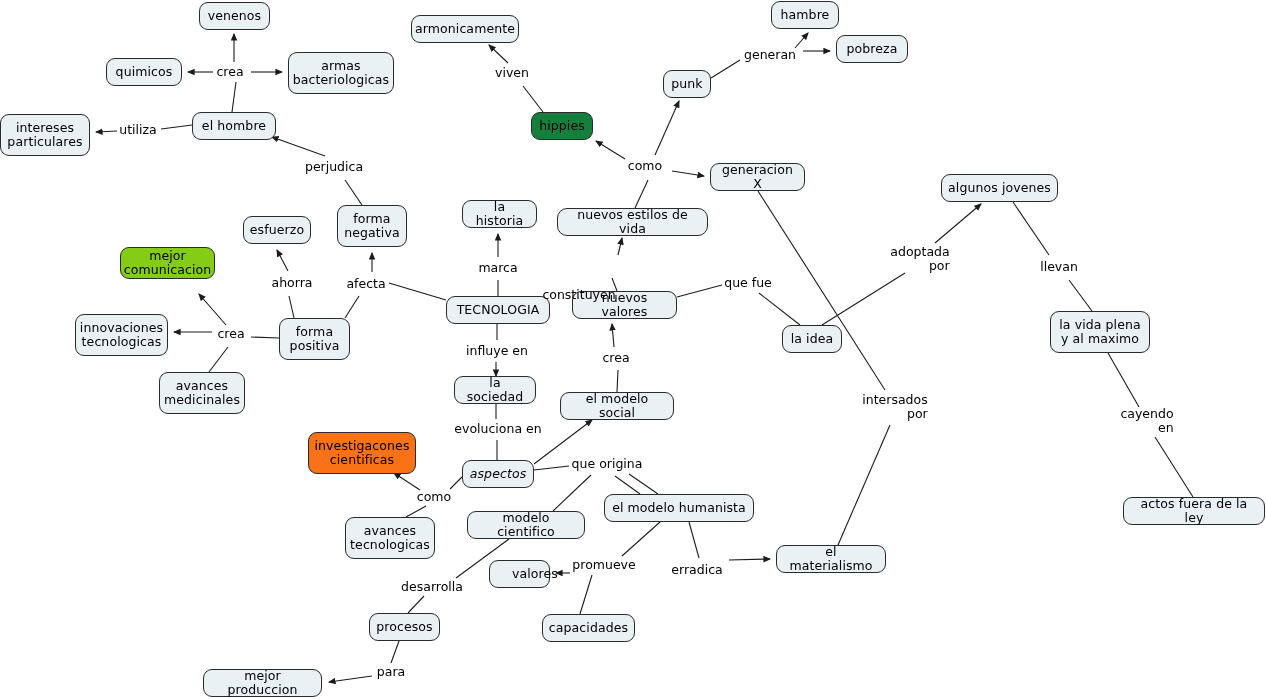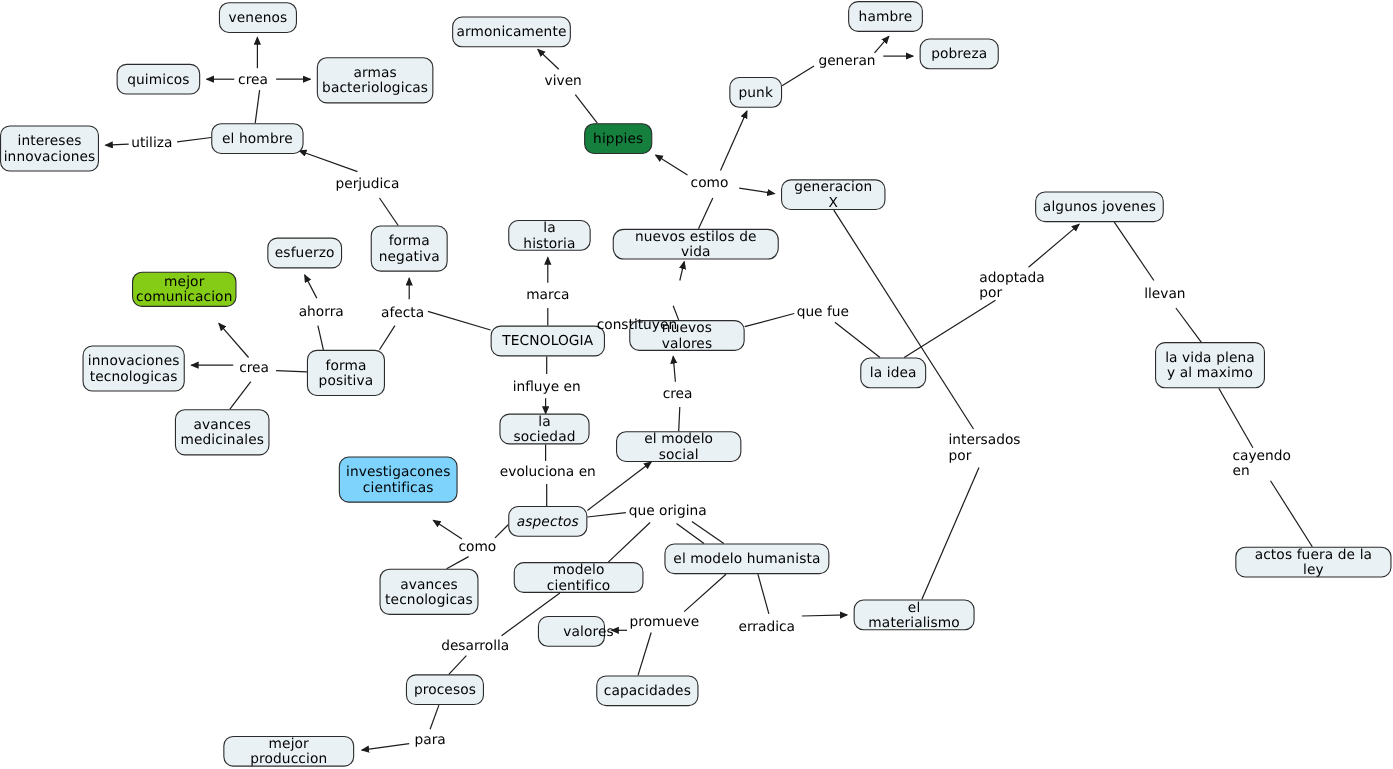--- a/index.html
+++ b/index.html
@@ -47,21 +47,21 @@
     line-height: 14.5px;
     padding: 0 6px;
     white-space: pre-line;
     letter-spacing: 0.1px;
   }
   .link-label {
     position: absolute;
     color: #000000;
     font-size: 12.5px;
     line-height: 14px;
-    text-align: left;
+    text-align: right;
     white-space: pre-line;
     transform: translate(-50%, -50%);
     background: transparent;
     pointer-events: none;
   }
 </style>
 </head>
 <body>
 
 <div id="map-canvas">
@@ -144,21 +144,21 @@
       <div class="node" style="left: 411px; top: 15px; width: 108px; height: 28px; background: rgb(233, 241, 244); border-color: rgb(43, 43, 43); color: rgb(0, 0, 0);">armonicamente</div>
       <div class="node" style="left: 771px; top: 1px; width: 68px; height: 28px; background: rgb(233, 241, 244); border-color: rgb(43, 43, 43); color: rgb(0, 0, 0);">hambre</div>
       <div class="node" style="left: 836px; top: 35px; width: 72px; height: 28px; background: rgb(233, 241, 244); border-color: rgb(43, 43, 43); color: rgb(0, 0, 0);">pobreza</div>
       <div class="node" style="left: 106px; top: 58px; width: 76px; height: 28px; background: rgb(233, 241, 244); border-color: rgb(43, 43, 43); color: rgb(0, 0, 0);">quimicos</div>
       <div class="node" style="left: 288px; top: 52px; width: 106px; height: 42px; background: rgb(233, 241, 244); border-color: rgb(43, 43, 43); color: rgb(0, 0, 0);">armas
 bacteriologicas</div>
       <div class="node" style="left: 663px; top: 70px; width: 48px; height: 28px; background: rgb(233, 241, 244); border-color: rgb(43, 43, 43); color: rgb(0, 0, 0);">punk</div>
       <div class="node" style="left: 192px; top: 112px; width: 84px; height: 28px; background: rgb(233, 241, 244); border-color: rgb(43, 43, 43); color: rgb(0, 0, 0);">el hombre</div>
       <div class="node" style="left: 531px; top: 112px; width: 62px; height: 28px; background: #15803d; border-color: rgb(43, 43, 43); color: rgb(0, 0, 0);">hippies</div>
       <div class="node" style="left: 0px; top: 114px; width: 90px; height: 42px; background: rgb(233, 241, 244); border-color: rgb(43, 43, 43); color: rgb(0, 0, 0);">intereses
-innovaciones</div>
+particulares</div>
       <div class="node" style="left: 710px; top: 163px; width: 95px; height: 28px; background: rgb(233, 241, 244); border-color: rgb(43, 43, 43); color: rgb(0, 0, 0);">generacion X</div>
       <div class="node" style="left: 941px; top: 174px; width: 117px; height: 28px; background: rgb(233, 241, 244); border-color: rgb(43, 43, 43); color: rgb(0, 0, 0);">algunos jovenes</div>
       <div class="node" style="left: 462px; top: 200px; width: 75px; height: 28px; background: rgb(233, 241, 244); border-color: rgb(43, 43, 43); color: rgb(0, 0, 0);">la historia</div>
       <div class="node" style="left: 337px; top: 205px; width: 70px; height: 42px; background: rgb(233, 241, 244); border-color: rgb(43, 43, 43); color: rgb(0, 0, 0);">forma
 negativa</div>
       <div class="node" style="left: 557px; top: 208px; width: 151px; height: 28px; background: rgb(233, 241, 244); border-color: rgb(43, 43, 43); color: rgb(0, 0, 0); border-radius: 10px;">nuevos estilos de vida</div>
       <div class="node" style="left: 243px; top: 216px; width: 68px; height: 28px; background: rgb(233, 241, 244); border-color: rgb(43, 43, 43); color: rgb(0, 0, 0);">esfuerzo</div>
       <div class="node" style="left: 120px; top: 247px; width: 95px; height: 32px; background: #84cc16; border-color: rgb(43, 43, 43); color: rgb(0, 0, 0);">mejor
 comunicacion</div>
       <div class="node" style="left: 572px; top: 291px; width: 105px; height: 28px; background: rgb(233, 241, 244); border-color: rgb(43, 43, 43); color: rgb(0, 0, 0);">nuevos valores</div>
@@ -167,21 +167,21 @@
 tecnologicas</div>
       <div class="node" style="left: 782px; top: 325px; width: 60px; height: 28px; background: rgb(233, 241, 244); border-color: rgb(43, 43, 43); color: rgb(0, 0, 0);">la idea</div>
       <div class="node" style="left: 1050px; top: 311px; width: 100px; height: 42px; background: rgb(233, 241, 244); border-color: rgb(43, 43, 43); color: rgb(0, 0, 0);">la vida plena
 y al maximo</div>
       <div class="node" style="left: 279px; top: 318px; width: 71px; height: 42px; background: rgb(233, 241, 244); border-color: rgb(43, 43, 43); color: rgb(0, 0, 0);">forma
 positiva</div>
       <div class="node" style="left: 159px; top: 372px; width: 86px; height: 42px; background: rgb(233, 241, 244); border-color: rgb(43, 43, 43); color: rgb(0, 0, 0);">avances
 medicinales</div>
       <div class="node" style="left: 454px; top: 376px; width: 82px; height: 28px; background: rgb(233, 241, 244); border-color: rgb(43, 43, 43); color: rgb(0, 0, 0);">la sociedad</div>
       <div class="node" style="left: 560px; top: 392px; width: 114px; height: 28px; background: rgb(233, 241, 244); border-color: rgb(43, 43, 43); color: rgb(0, 0, 0);">el modelo social</div>
-      <div class="node" style="left: 308px; top: 415px; width: 108px; height: 42px; background: #7dd3fc; border-color: rgb(43, 43, 43); color: rgb(0, 0, 0);">investigacones
+      <div class="node" style="left: 308px; top: 432px; width: 108px; height: 42px; background: #f97316; border-color: rgb(43, 43, 43); color: rgb(0, 0, 0);">investigacones
 cientificas</div>
       <div class="node" style="left: 462px; top: 460px; width: 72px; height: 28px; background: rgb(233, 241, 244); border-color: rgb(43, 43, 43); color: rgb(0, 0, 0); font-style: italic;">aspectos</div>
       <div class="node" style="left: 1123px; top: 497px; width: 142px; height: 28px; background: rgb(233, 241, 244); border-color: rgb(43, 43, 43); color: rgb(0, 0, 0);">actos fuera de la ley</div>
       <div class="node" style="left: 467px; top: 511px; width: 118px; height: 28px; background: rgb(233, 241, 244); border-color: rgb(43, 43, 43); color: rgb(0, 0, 0);">modelo cientifico</div>
       <div class="node" style="left: 604px; top: 494px; width: 150px; height: 28px; background: rgb(233, 241, 244); border-color: rgb(43, 43, 43); color: rgb(0, 0, 0);">el modelo humanista</div>
       <div class="node" style="left: 345px; top: 517px; width: 90px; height: 42px; background: rgb(233, 241, 244); border-color: rgb(43, 43, 43); color: rgb(0, 0, 0);">avances
 tecnologicas</div>
       <div class="node" style="left: 776px; top: 545px; width: 110px; height: 28px; background: rgb(233, 241, 244); border-color: rgb(43, 43, 43); color: rgb(0, 0, 0);">el materialismo</div>
       <div class="node" style="left: 489px; top: 560px; width: 61px; height: 28px; background: rgb(233, 241, 244); border-color: rgb(43, 43, 43); color: rgb(0, 0, 0); padding-left: 37px;">valores</div>
       <div class="node" style="left: 542px; top: 614px; width: 93px; height: 28px; background: rgb(233, 241, 244); border-color: rgb(43, 43, 43); color: rgb(0, 0, 0);">capacidades</div>

